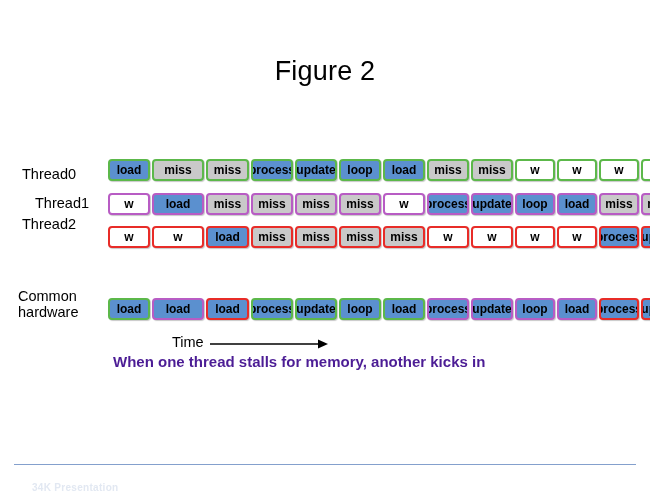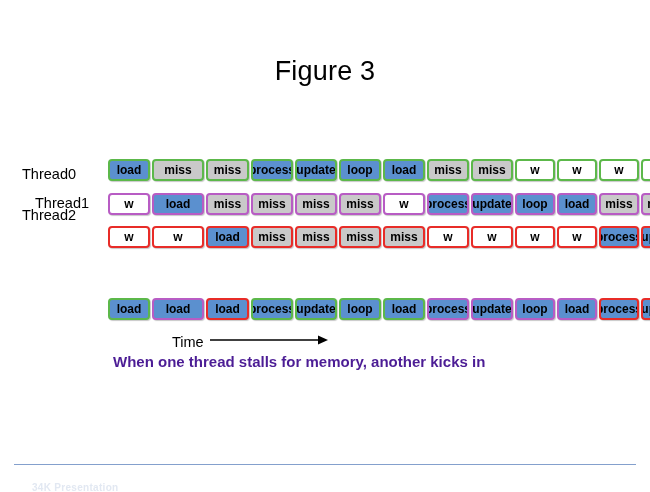--- a/index.html
+++ b/index.html
@@ -71,21 +71,21 @@
     font-family: "Liberation Sans", sans-serif;
     box-shadow: 1px 1px 1px rgba(0,0,0,0.22);
   }
 
   
   #time-arrow-wrap {
     position: absolute;
     left: 172px;
     top: 334px;
     display: flex;
-    align-items: flex-start;
+    align-items: flex-end;
     gap: 6px;
   }
   #time-label {
     font-size: 14.5px;
     color: #000000;
   }
   #time-arrow-svg { display: block; }
 
   
   #caption {
@@ -114,21 +114,21 @@
     top: 482px;
     font-size: 10px;
     font-weight: bold;
     color: #e2e8f2;
     letter-spacing: 0.3px;
   }
 </style>
 </head>
 <body>
 
-<div id="figure-title">Figure 3</div>
+<div id="figure-title">Figure 2</div>
 
 <div id="diagram">
 
   <div class="row-label" style="left:22px; top:166px;">Thread0</div>
   <div class="track" id="track-thread0" style="left:108px; top:159px;">
       <div class="cell" style="width: 42px; background: rgb(91, 144, 207); border-color: rgb(92, 184, 74);">load</div>
       <div class="cell" style="width: 52px; background: rgb(201, 201, 201); border-color: rgb(92, 184, 74);">miss</div>
       <div class="cell" style="width: 43px; background: rgb(201, 201, 201); border-color: rgb(92, 184, 74);">miss</div>
       <div class="cell" style="width: 42px; background: rgb(91, 144, 207); border-color: rgb(92, 184, 74);">process</div>
       <div class="cell" style="width: 42px; background: rgb(91, 144, 207); border-color: rgb(92, 184, 74);">update</div>
@@ -152,37 +152,41 @@
       <div class="cell" style="width: 42px; background: rgb(201, 201, 201); border-color: rgb(184, 92, 196);">miss</div>
       <div class="cell" style="width: 42px; background: rgb(255, 255, 255); border-color: rgb(184, 92, 196);">w</div>
       <div class="cell" style="width: 42px; background: rgb(91, 144, 207); border-color: rgb(184, 92, 196);">process</div>
       <div class="cell" style="width: 42px; background: rgb(91, 144, 207); border-color: rgb(184, 92, 196);">update</div>
       <div class="cell" style="width: 40px; background: rgb(91, 144, 207); border-color: rgb(184, 92, 196);">loop</div>
       <div class="cell" style="width: 40px; background: rgb(91, 144, 207); border-color: rgb(184, 92, 196);">load</div>
       <div class="cell" style="width: 40px; background: rgb(201, 201, 201); border-color: rgb(184, 92, 196);">miss</div>
       <div class="cell" style="width: 40px; background: rgb(201, 201, 201); border-color: rgb(184, 92, 196);">miss</div>
     </div>
 
-  <div class="row-label" style="left:22px; top:207px;">Thread2</div>
+  <div class="row-label" style="left:22px; top:216px;">Thread2</div>
   <div class="track" id="track-thread2" style="left:108px; top:226px;">
       <div class="cell" style="width: 42px; background: rgb(255, 255, 255); border-color: rgb(232, 44, 40);">w</div>
       <div class="cell" style="width: 52px; background: rgb(255, 255, 255); border-color: rgb(232, 44, 40);">w</div>
       <div class="cell" style="width: 43px; background: rgb(91, 144, 207); border-color: rgb(232, 44, 40);">load</div>
       <div class="cell" style="width: 42px; background: rgb(201, 201, 201); border-color: rgb(232, 44, 40);">miss</div>
       <div class="cell" style="width: 42px; background: rgb(201, 201, 201); border-color: rgb(232, 44, 40);">miss</div>
       <div class="cell" style="width: 42px; background: rgb(201, 201, 201); border-color: rgb(232, 44, 40);">miss</div>
       <div class="cell" style="width: 42px; background: rgb(201, 201, 201); border-color: rgb(232, 44, 40);">miss</div>
       <div class="cell" style="width: 42px; background: rgb(255, 255, 255); border-color: rgb(232, 44, 40);">w</div>
       <div class="cell" style="width: 42px; background: rgb(255, 255, 255); border-color: rgb(232, 44, 40);">w</div>
       <div class="cell" style="width: 40px; background: rgb(255, 255, 255); border-color: rgb(232, 44, 40);">w</div>
       <div class="cell" style="width: 40px; background: rgb(255, 255, 255); border-color: rgb(232, 44, 40);">w</div>
       <div class="cell" style="width: 40px; background: rgb(91, 144, 207); border-color: rgb(232, 44, 40);">process</div>
       <div class="cell" style="width: 40px; background: rgb(91, 144, 207); border-color: rgb(232, 44, 40);">update</div>
     </div>
 
+  <div class="row-label" style="left:18px; top:288px;">
+    <div>Common</div>
+    <div>hardware</div>
+  </div>
   <div class="track" id="track-common-hardware" style="left:108px; top:298px;">
       <div class="cell" style="width: 42px; background: rgb(91, 144, 207); border-color: rgb(92, 184, 74);">load</div>
       <div class="cell" style="width: 52px; background: rgb(91, 144, 207); border-color: rgb(184, 92, 196);">load</div>
       <div class="cell" style="width: 43px; background: rgb(91, 144, 207); border-color: rgb(232, 44, 40);">load</div>
       <div class="cell" style="width: 42px; background: rgb(91, 144, 207); border-color: rgb(92, 184, 74);">process</div>
       <div class="cell" style="width: 42px; background: rgb(91, 144, 207); border-color: rgb(92, 184, 74);">update</div>
       <div class="cell" style="width: 42px; background: rgb(91, 144, 207); border-color: rgb(92, 184, 74);">loop</div>
       <div class="cell" style="width: 42px; background: rgb(91, 144, 207); border-color: rgb(92, 184, 74);">load</div>
       <div class="cell" style="width: 42px; background: rgb(91, 144, 207); border-color: rgb(184, 92, 196);">process</div>
       <div class="cell" style="width: 42px; background: rgb(91, 144, 207); border-color: rgb(184, 92, 196);">update</div>

